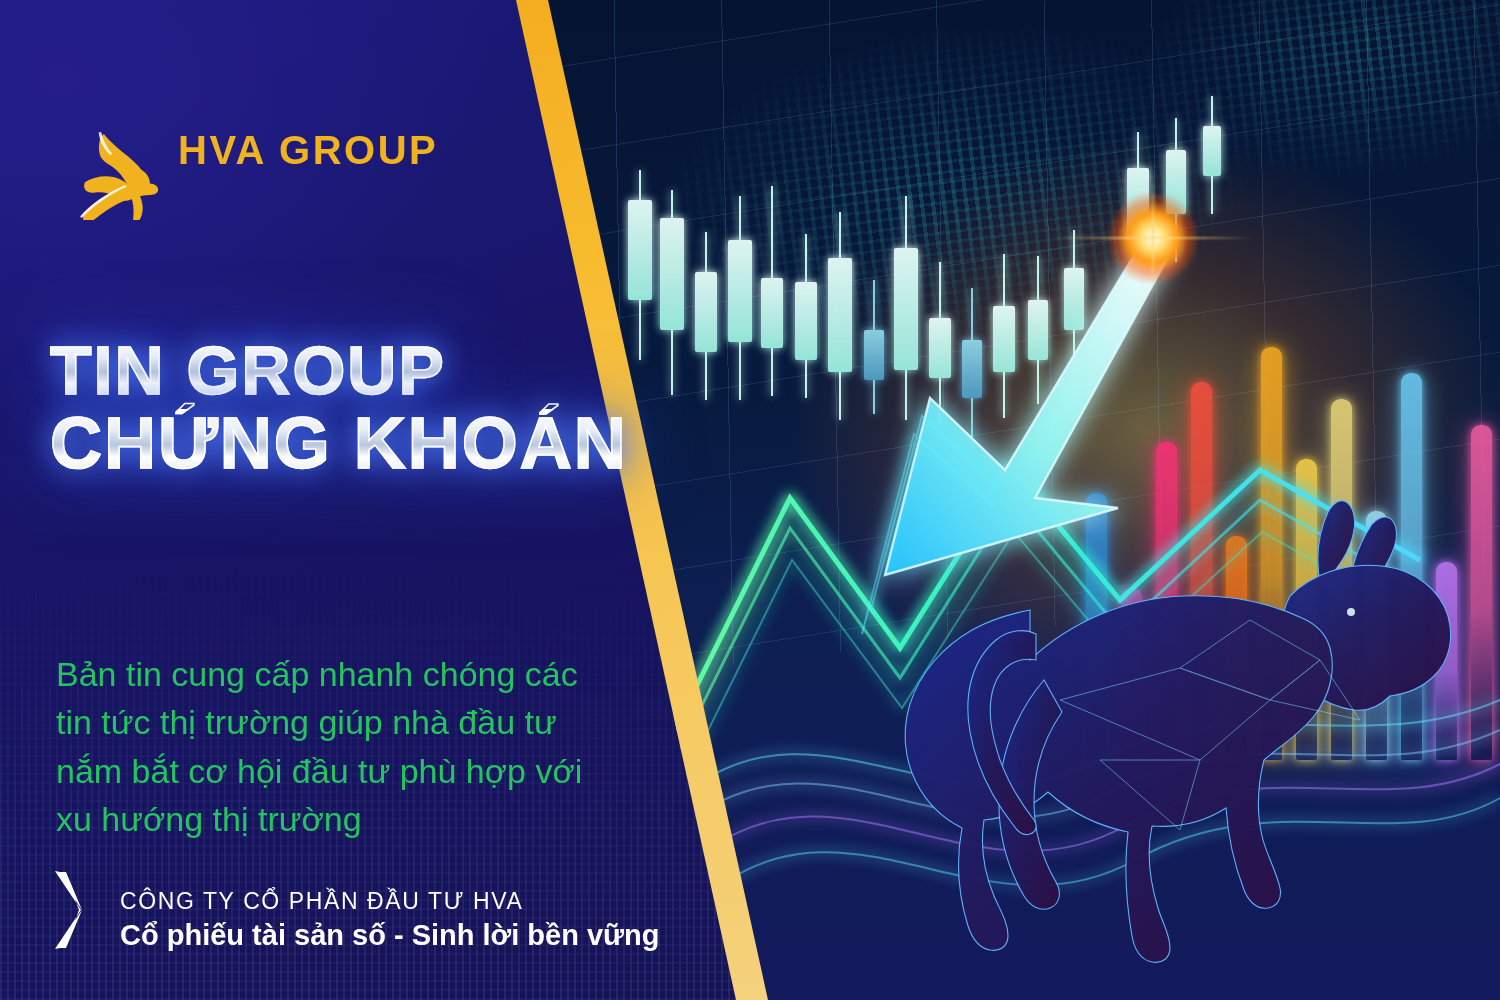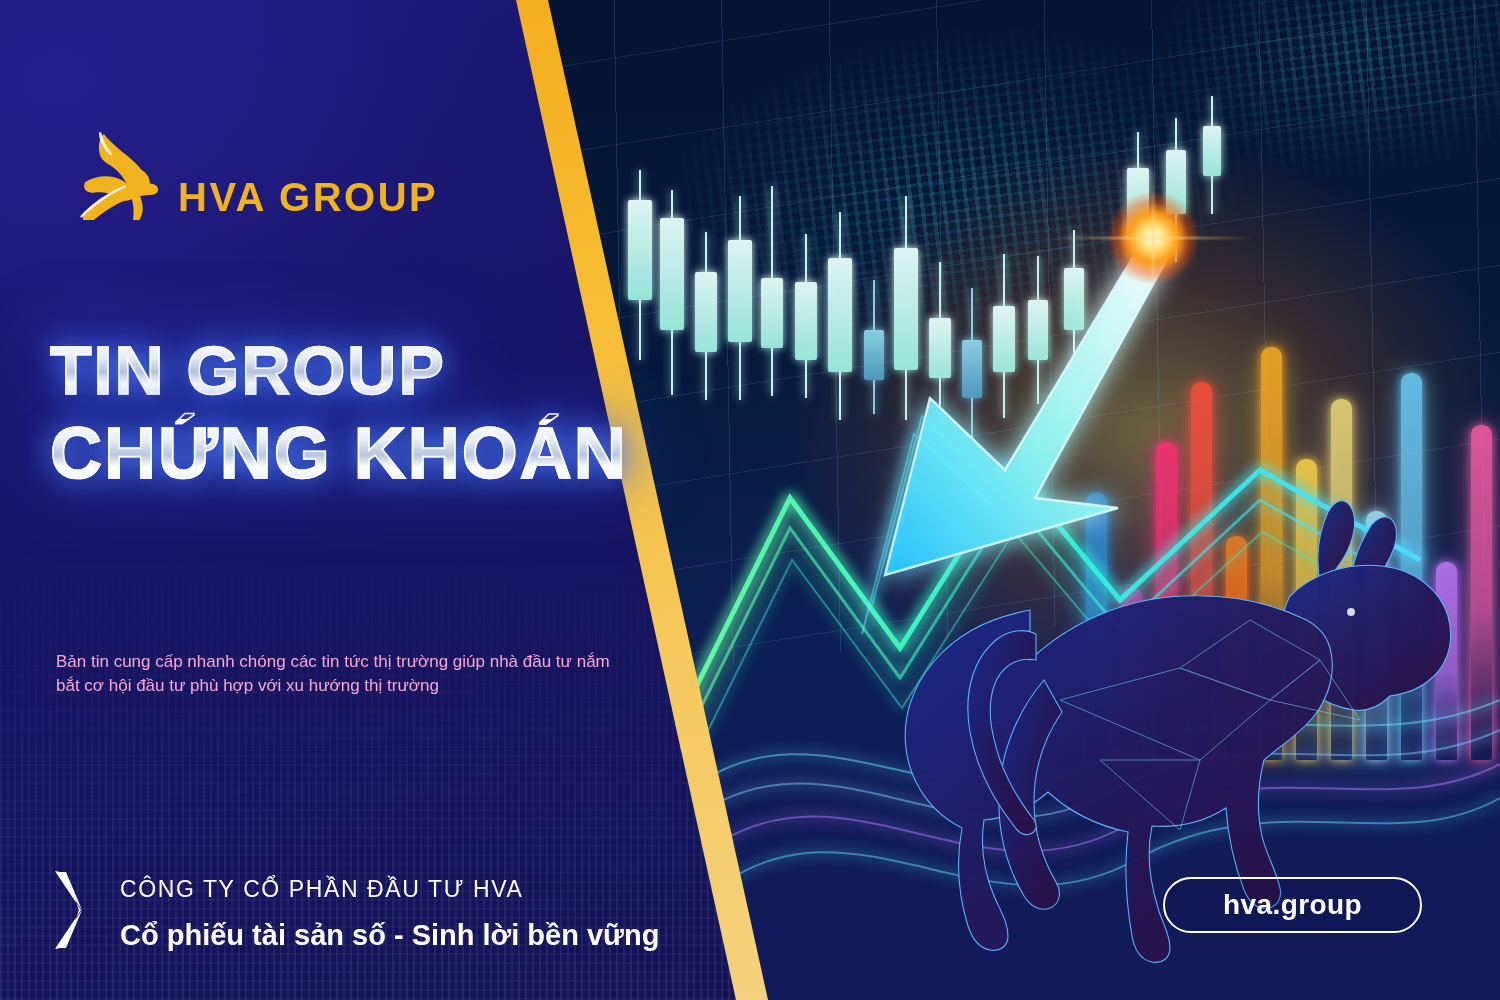--- a/index.html
+++ b/index.html
@@ -81,54 +81,54 @@
   }
   .gold-stripe{
     position:absolute; inset:0;
     clip-path:polygon(516px 0, 548px 0, 768px 1000px, 736px 1000px);
     background:linear-gradient(170deg,#f2a81c 0%, #f7bb2e 28%, #f6c95e 62%, #f3d487 100%);
   }
 
   
   .content{ position:absolute; left:0; top:0; width:700px; height:1000px; }
 
-  .logo-row{ position:absolute; left:78px; top:128px; display:flex; align-items:flex-end; gap:14px; }
+  .logo-row{ position:absolute; left:78px; top:128px; display:flex; align-items:flex-start; gap:14px; }
   .logo-mark{ width:86px; height:92px; display:block; }
   .logo-word{
     font-size:40px; font-weight:700; color:#f0b31e; letter-spacing:2.5px;
   }
 
   .headline{ position:absolute; left:50px; top:338px; width:600px; }
   .headline .line{
     font-size:68px; line-height:.96; font-weight:700; letter-spacing:2px;
     background:linear-gradient(180deg,#ffffff 0%, #e9eef8 30%, #b9c6dd 52%, #ffffff 70%, #dbe4f2 100%);
     -webkit-background-clip:text; background-clip:text; color:transparent;
     -webkit-text-stroke:1.6px rgba(255,255,255,.92);
     filter:drop-shadow(0 0 14px rgba(80,130,255,.95)) drop-shadow(0 0 34px rgba(40,80,230,.65));
   }
-  .headline .line2{ font-size:72px; margin-top:16px; }
+  .headline .line2{ font-size:72px; margin-top:6px; }
 
   .date{
     position:absolute; left:54px; top:516px;
     font-size:35px; font-weight:700; color:#ffffff; letter-spacing:.3px;
   }
 
   .desc{
     position:absolute; left:56px; top:650px; width:560px;
-    font-size:17px; line-height:1.42; color:#f9a8d4; font-weight:400;
+    font-size:34px; line-height:1.42; color:#22c55e; font-weight:400;
   }
 
   .footer{ position:absolute; left:52px; top:868px; display:flex; align-items:flex-end; gap:34px; }
   .chev{ width:34px; height:84px; flex:0 0 auto; }
   .f-top{
     font-size:23px; letter-spacing:1.6px; color:#ffffff; font-weight:400;
     white-space:nowrap;
   }
   .f-bot{
-    font-size:29px; font-weight:700; color:#ffffff; margin-top:16px; white-space:nowrap;
+    font-size:29px; font-weight:700; color:#ffffff; margin-top:4px; white-space:nowrap;
   }
 
   .site-badge{
     position:absolute; left:1163px; top:877px;
     width:259px; height:56px; border:2.5px solid #ffffff; border-radius:28px;
     display:flex; align-items:center; justify-content:center;
     color:#ffffff; font-size:28px; font-weight:700; letter-spacing:.4px;
     background:rgba(10,10,60,.12);
   }
 </style>
@@ -351,14 +351,13 @@
         <path d="M4 4 L30 42 L4 80 L14 80 L30 42 L14 4 Z" fill="#ffffff"></path>
         <path d="M3 3 L29 42 L3 81 L13 79 L27 42 L13 5 Z" fill="#ffffff"></path>
       </svg>
       <div>
         <div class="f-top">CÔNG TY CỔ PHẦN ĐẦU TƯ HVA</div>
         <div class="f-bot">Cổ phiếu tài sản số - Sinh lời bền vững</div>
       </div>
     </div>
   </div>
 
-  <div class="site-badge">hva.group</div>
 </div>
 
 </body></html>

